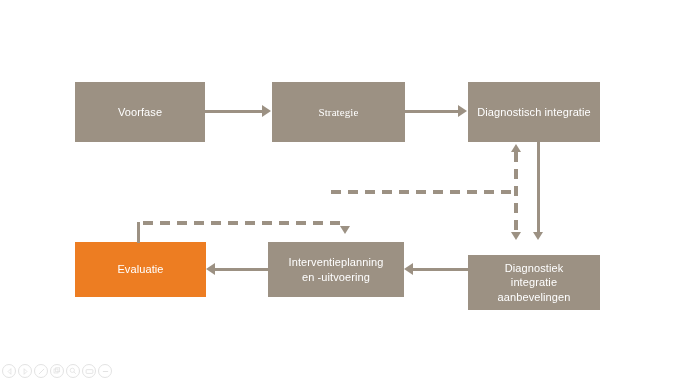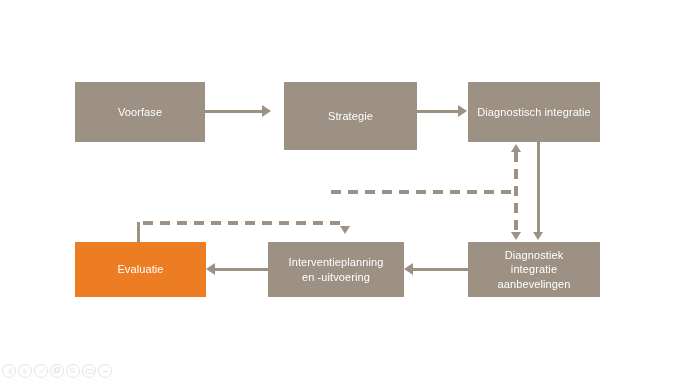--- a/index.html
+++ b/index.html
@@ -110,29 +110,29 @@
 </style>
 </head>
 <body>
 
 <div id="slide">
 
   <div class="node taupe" style="left:75px; top:82px; width:130px; height:60px;">
     <span>Voorfase</span>
   </div>
 
-  <div class="node taupe" style="left:284px; top:82px; width:133px; height:68px;">
+  <div class="node taupe" style="left:272px; top:82px; width:133px; height:60px;font-family:Liberation Serif, serif;">
     <span>Strategie</span>
   </div>
 
   <div class="node taupe" style="left:468px; top:82px; width:132px; height:60px;">
     <span>Diagnostisch integratie</span>
   </div>
 
-  <div class="node taupe" style="left:468px; top:242px; width:132px; height:55px;">
+  <div class="node taupe" style="left:468px; top:255px; width:132px; height:55px;">
     <span>Diagnostiek
 integratie
 aanbevelingen</span>
   </div>
 
   <div class="node orange" style="left:75px; top:242px; width:131px; height:55px;">
     <span>Evaluatie</span>
   </div>
 
   <div class="node taupe" style="left:268px; top:242px; width:136px; height:55px;">

